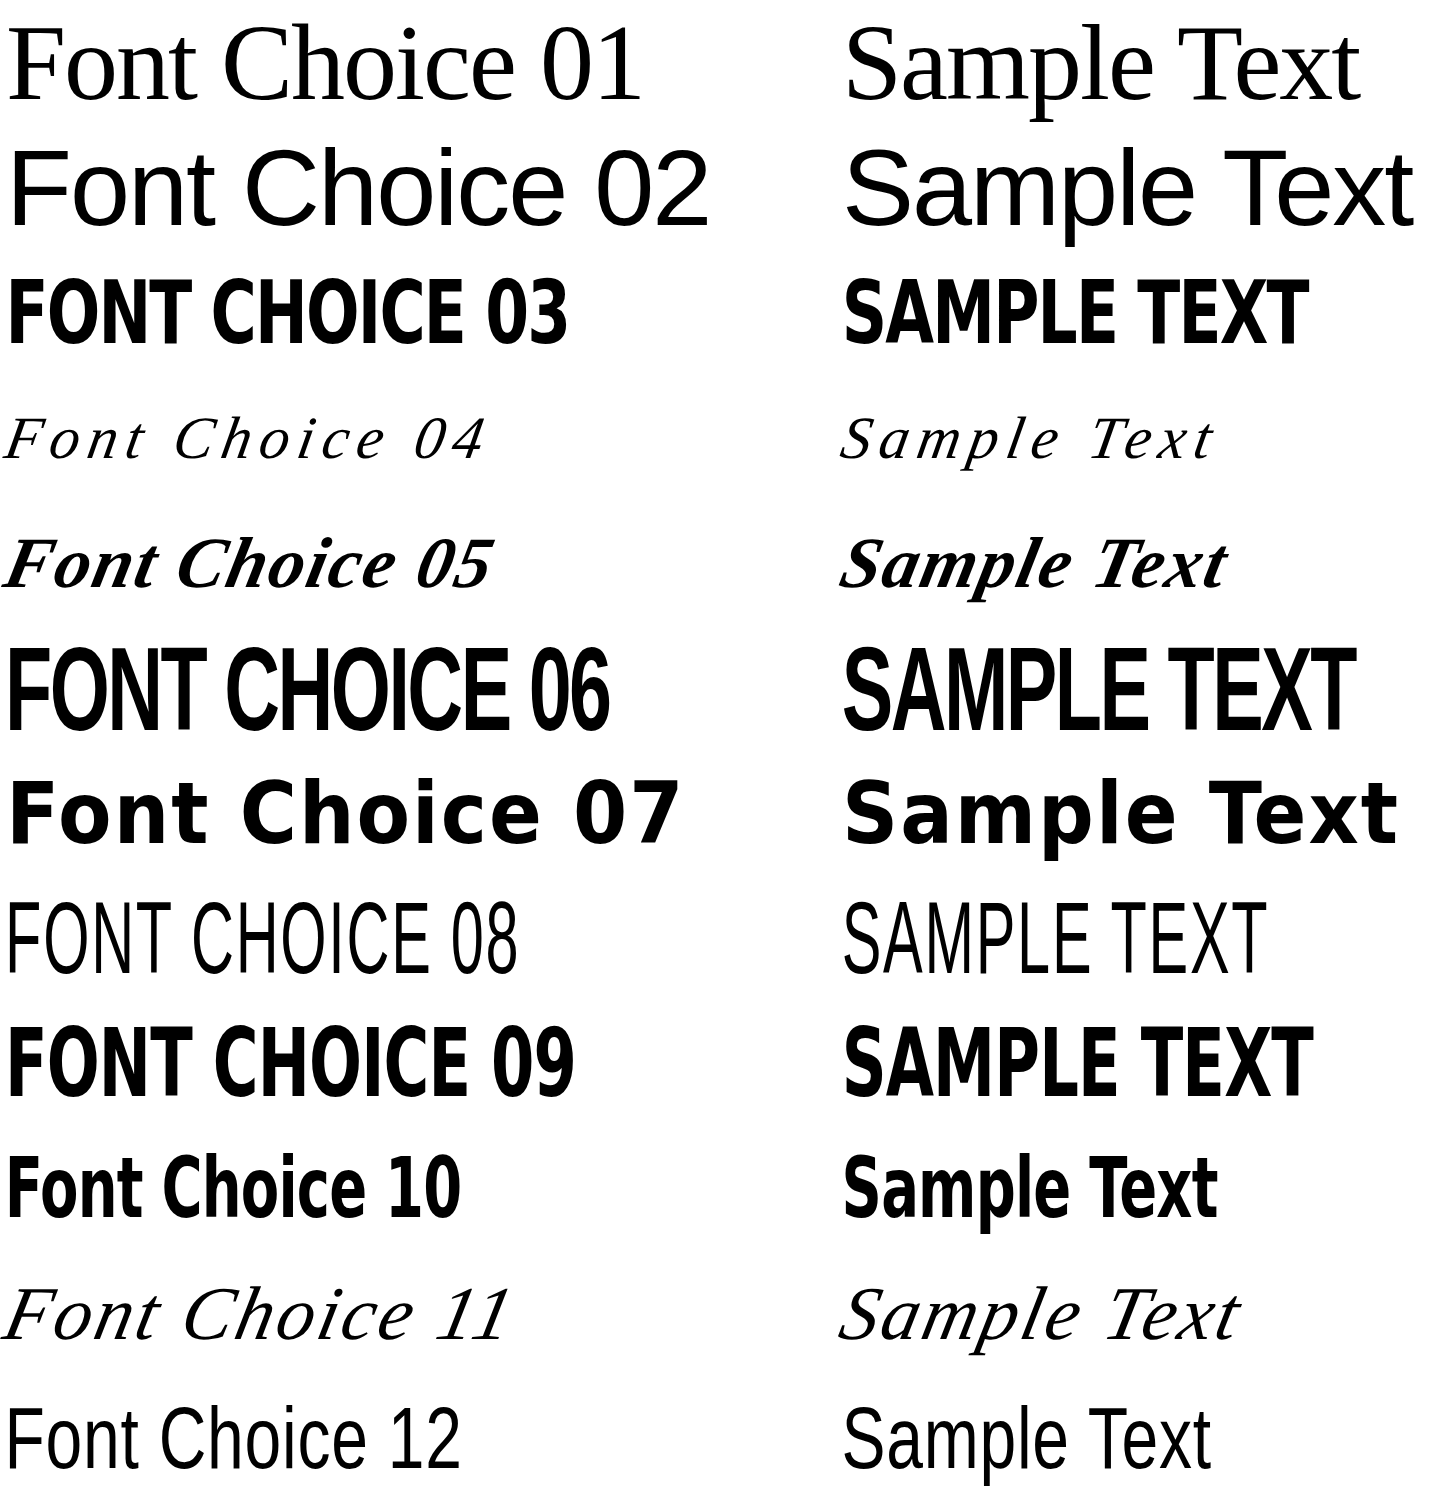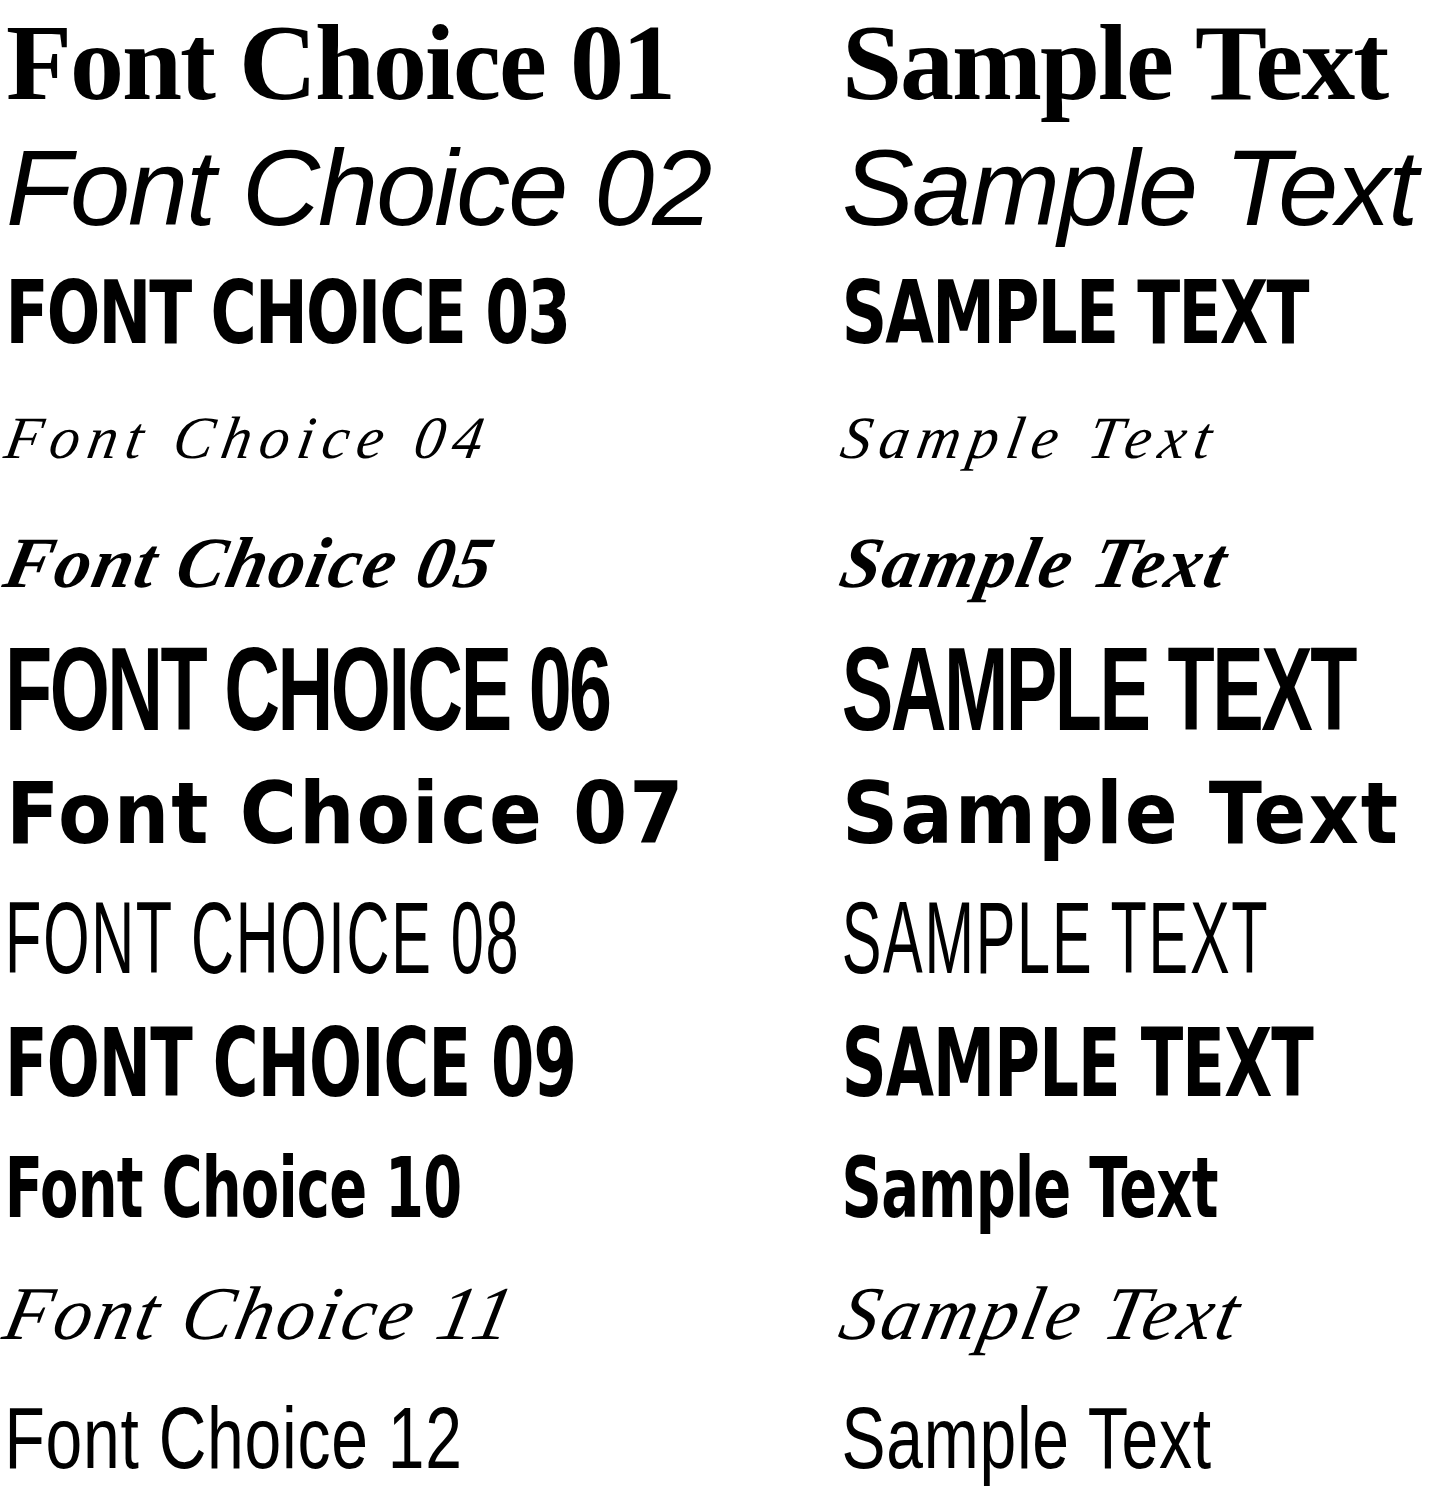--- a/index.html
+++ b/index.html
@@ -28,23 +28,23 @@
   .cell {
     white-space: nowrap;
     line-height: 1;
     color: #000000;
     transform-origin: left center;
   }
   .label { padding-left: 6px; }
   .sample { padding-left: 2px; }
 
   
-  .f01 { font-family: "Liberation Serif", serif; font-size: 108px; letter-spacing: -2px; font-weight: bold; }
+  .f01 { font-family: "Liberation Serif", serif; font-size: 108px; letter-spacing: -2px; }
   
-  .f02 { font-family: "Liberation Sans", sans-serif; font-size: 108px; letter-spacing: -2px; font-style: italic; }
+  .f02 { font-family: "Liberation Sans", sans-serif; font-size: 108px; letter-spacing: -2px; }
   
   .f03 { font-family: "DejaVu Sans", sans-serif; font-weight: bold; font-size: 70px;
          letter-spacing: -2px; transform: scale(0.90, 1.25); }
   
   .f04 { font-family: "Liberation Serif", serif; font-style: italic; font-size: 60px;
          letter-spacing: 8px; transform: skewX(-10deg); }
   
   .f05 { font-family: "Liberation Serif", serif; font-style: italic; font-weight: bold;
          font-size: 72px; letter-spacing: 2px; transform: skewX(-12deg); }
   

